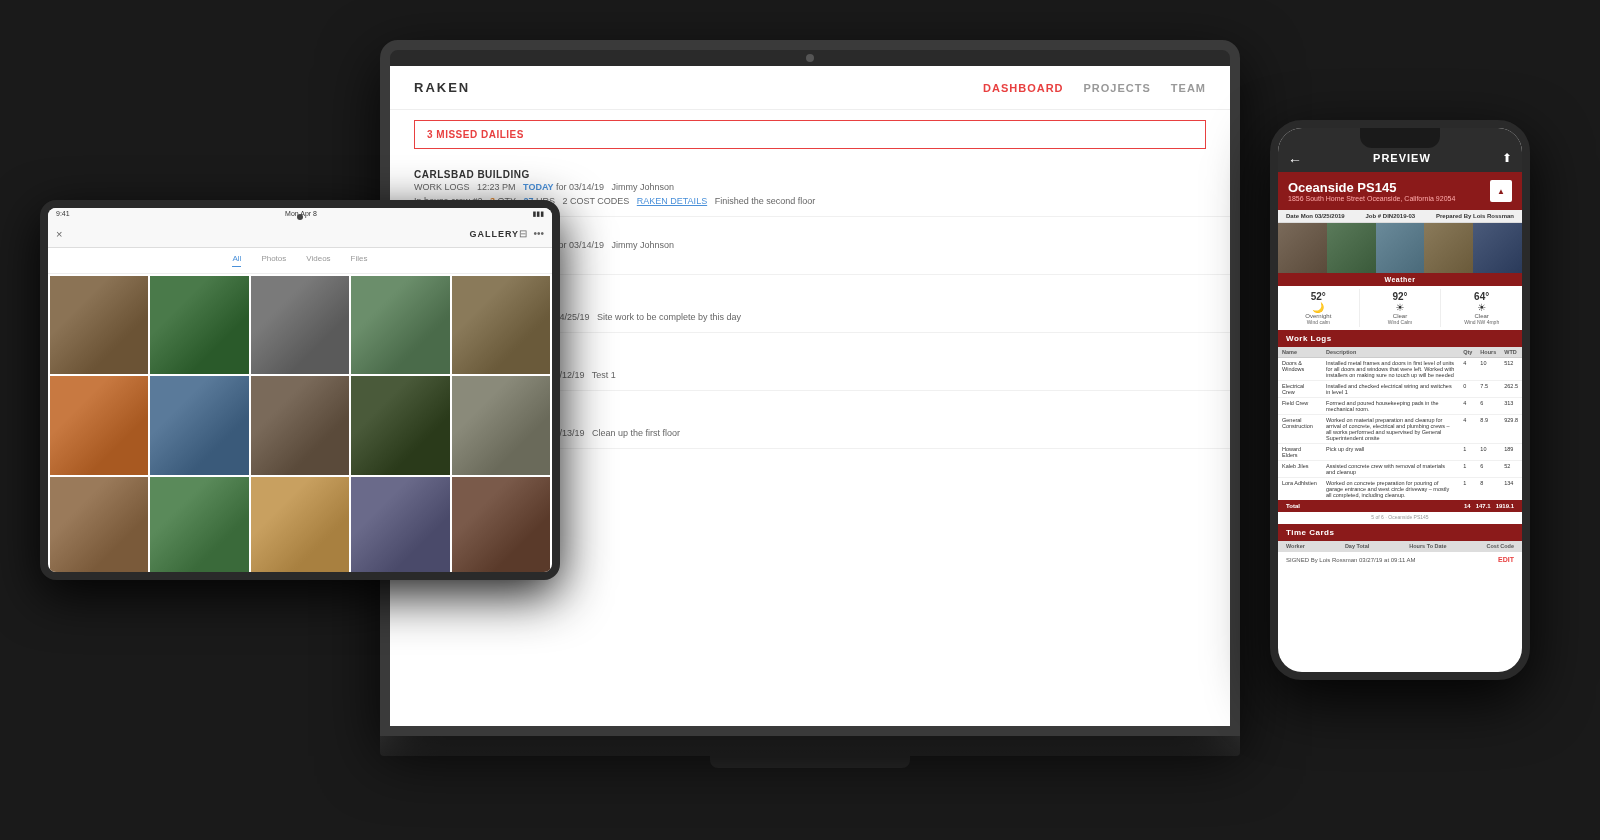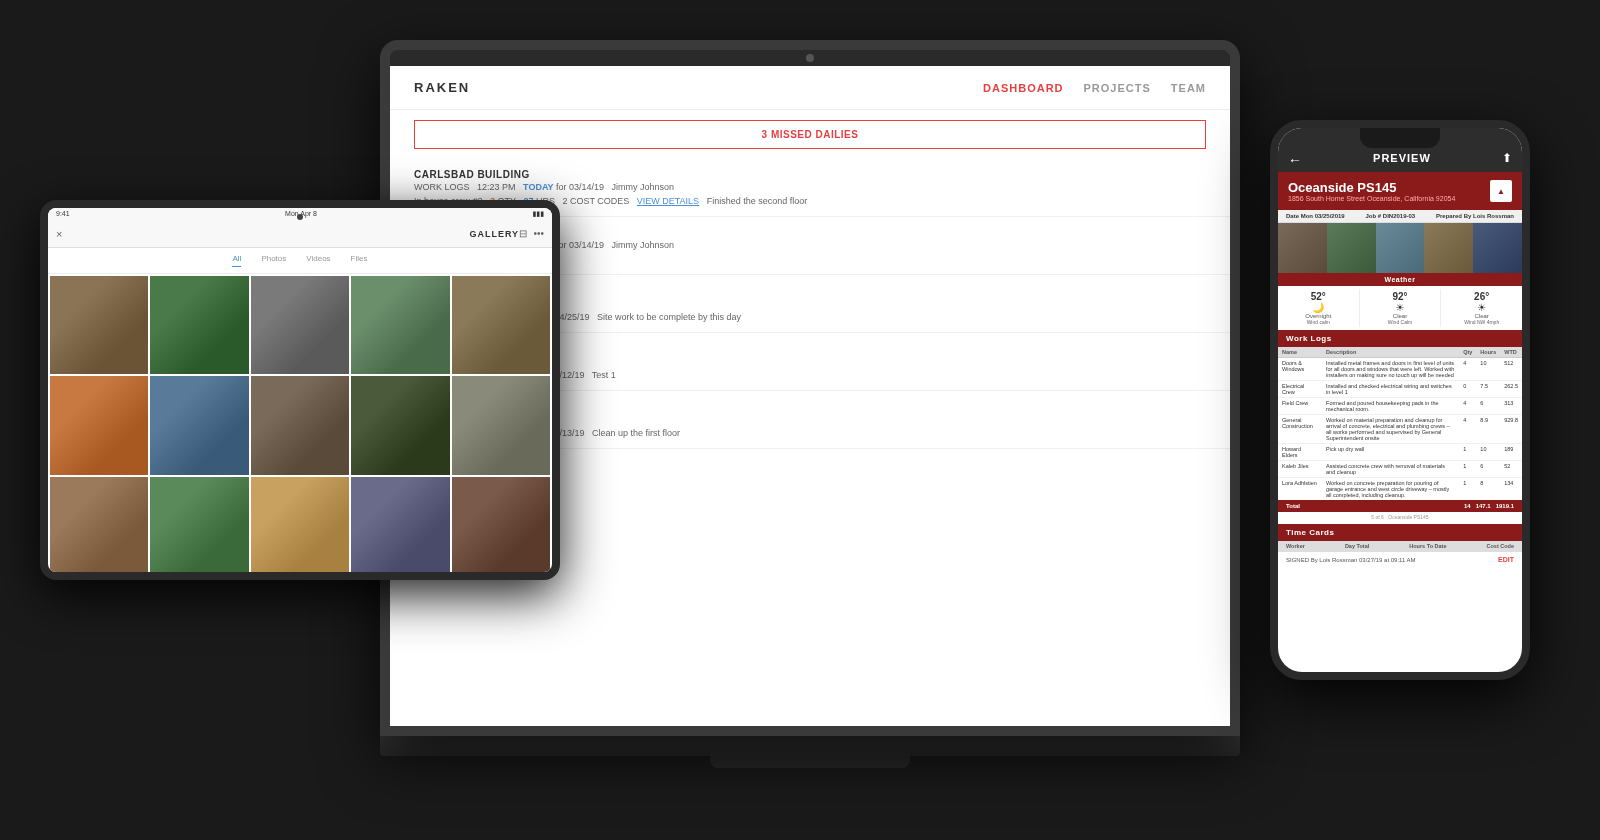--- a/index.html
+++ b/index.html
@@ -128,21 +128,20 @@
     }
 
     .missed-banner {
       margin: 10px 24px;
       padding: 8px 12px;
       border: 1px solid #e84040;
       color: #e84040;
       font-size: 10px;
       font-weight: 700;
       letter-spacing: 0.5px;
-      text-align: center;
     }
 
     .today-activity {
       text-align: center;
       font-size: 10px;
       color: #999;
       padding: 6px;
       border-bottom: 1px solid #eee;
     }
 
@@ -523,21 +522,21 @@
         <span>3 MISSED DAILIES</span>
       </div>
 
 
       <div class="activity-item">
         <div class="activity-project">CARLSBAD BUILDING</div>
         <div class="activity-meta">
           WORK LOGS &nbsp; 12:23 PM &nbsp; <span class="highlight">TODAY</span> for 03/14/19 &nbsp; Jimmy Johnson
         </div>
         <div class="activity-detail">
-          In house crew #2 &nbsp; <span class="orange">3</span> QTY &nbsp; <span class="blue">27</span> HRS &nbsp; 2 COST CODES &nbsp; <span class="link">VIEW DETAILS</span> &nbsp; Finished the second floor
+          In house crew #2 &nbsp; <span class="orange">3</span> QTY &nbsp; <span class="blue">27</span> HRS &nbsp; 2 COST CODES &nbsp; <span class="link">RAKEN DETAILS</span> &nbsp; Finished the second floor
         </div>
       </div>
 
       <div class="activity-item">
         <div class="activity-project">CARLSBAD BUILDING</div>
         <div class="activity-meta">
           WORK LOGS &nbsp; 12:23 PM &nbsp; <span class="highlight">TODAY</span> for 03/14/19 &nbsp; Jimmy Johnson
         </div>
         <div class="activity-detail">
           QTY &nbsp; <span class="blue">16</span> HRS &nbsp; Poured concrete
@@ -701,21 +700,21 @@
           <div style="font-size:6px;color:#555">Overnight</div>
           <div class="weather-sub">Wind calm</div>
         </div>
         <div class="weather-col">
           <div class="weather-temp">92°</div>
           <div class="weather-icon">☀</div>
           <div style="font-size:6px;color:#555">Clear</div>
           <div class="weather-sub">Wind Calm</div>
         </div>
         <div class="weather-col">
-          <div class="weather-temp">26°</div>
+          <div class="weather-temp">64°</div>
           <div class="weather-icon">☀</div>
           <div style="font-size:6px;color:#555">Clear</div>
           <div class="weather-sub">Wind NW 4mph</div>
         </div>
       </div>
 
       <div class="section-header">Work Logs</div>
       <table class="work-logs-table">
         <thead>
           <tr>

